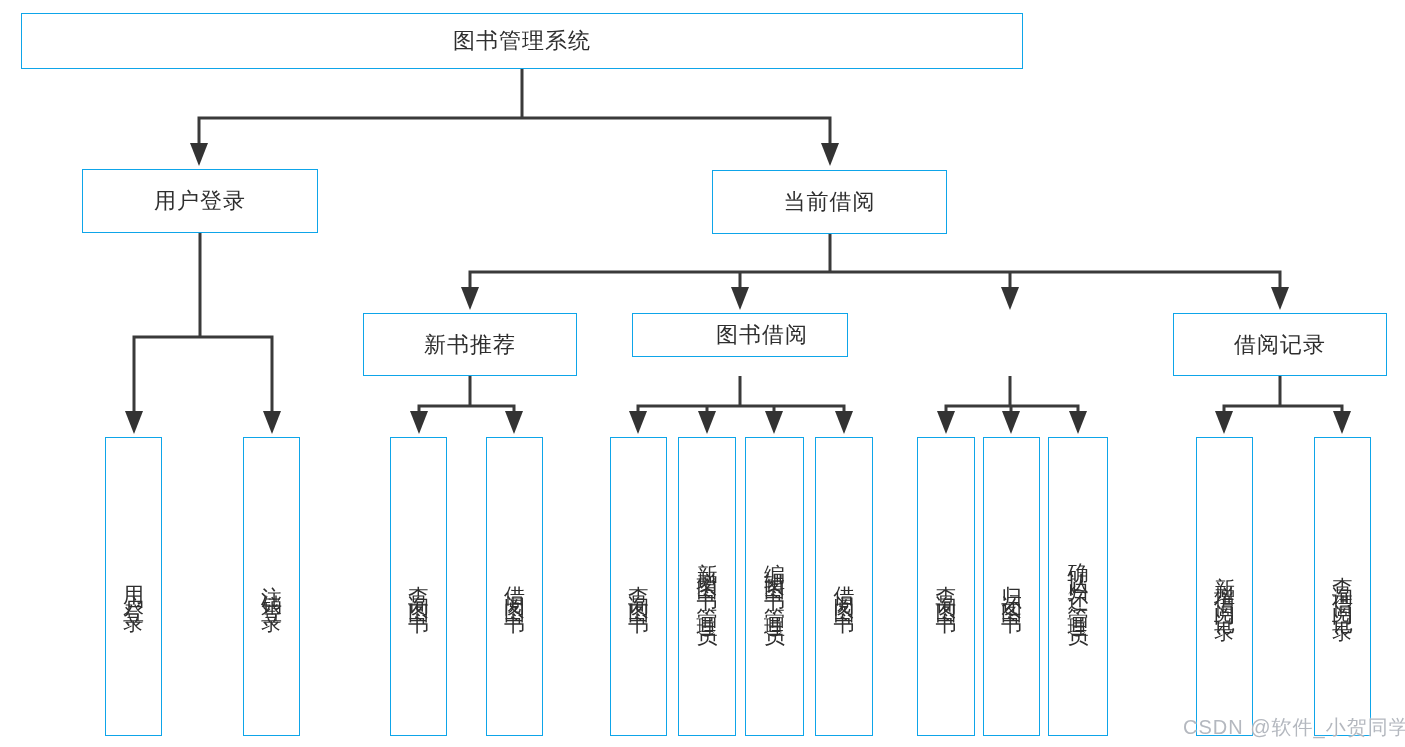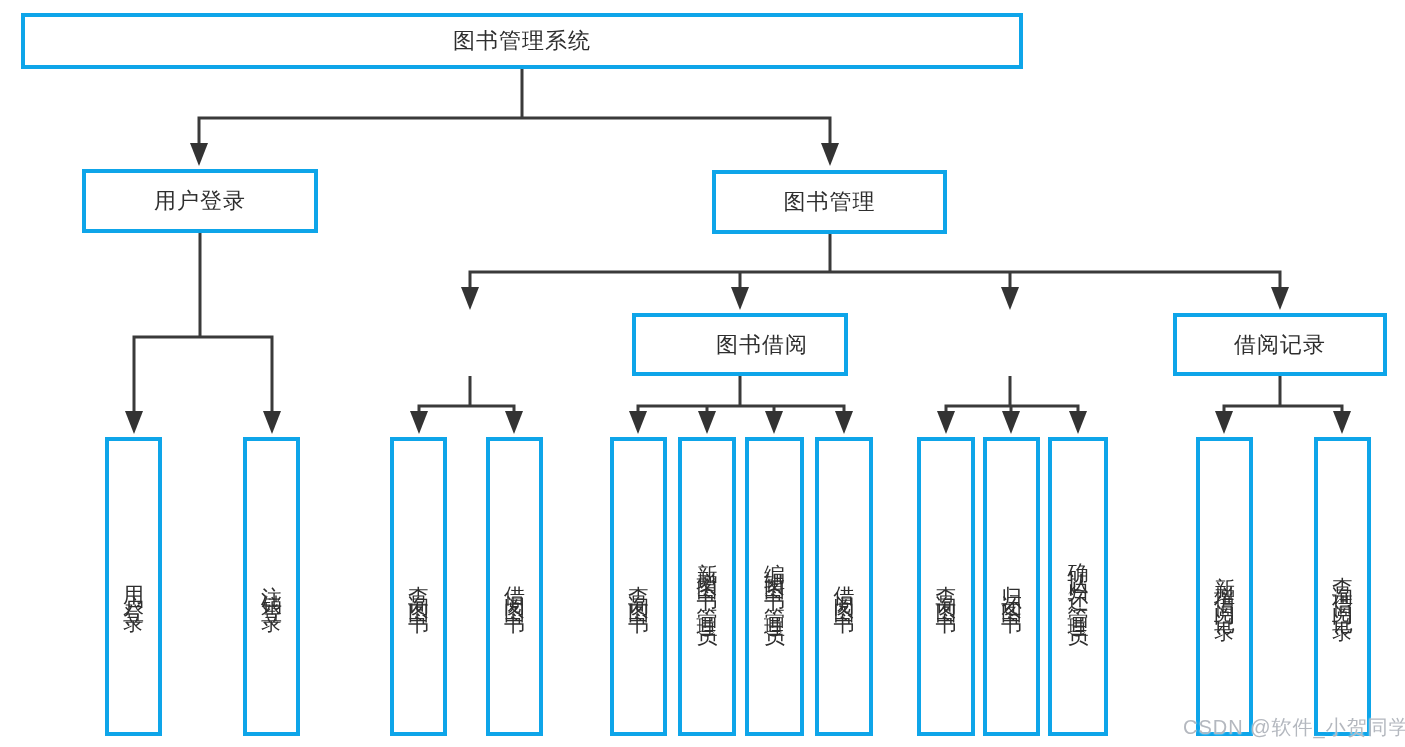--- a/index.html
+++ b/index.html
@@ -17,21 +17,21 @@
   }
   #connector-svg {
     position: absolute;
     left: 0; top: 0;
     width: 1405px;
     height: 747px;
   }
   .node {
     position: absolute;
     box-sizing: border-box;
-    border: 4px solid #0ea5e9;
+    border: 1px solid #0ea5e9;
     background: #ffffff;
     color: #2e2e2e;
     display: flex;
     align-items: center;
     justify-content: center;
     font-size: 22px;
     letter-spacing: 1px;
     white-space: nowrap;
   }
   .node.leaf {
@@ -40,21 +40,21 @@
     font-size: 21px;
     letter-spacing: 9px;
   }
   
   .n-root  { left: 21px;   top: 13px;  width: 1002px; height: 56px; }
   
   .n-l1a   { left: 82px;   top: 169px; width: 236px;  height: 64px; }
   .n-l1b   { left: 712px;  top: 170px; width: 235px;  height: 64px; }
   
   .n-l2a   { left: 363px;  top: 313px; width: 214px;  height: 63px; }
-  .n-l2b   { left: 632px;  top: 313px; width: 216px;  height: 63px; padding-left: 44px; }
+  .n-l2b   { left: 632px;  top: 313px; width: 216px;  height: 44px; padding-left: 44px; }
   .n-l2c   { left: 903px;  top: 313px; width: 214px;  height: 63px; }
   .n-l2d   { left: 1173px; top: 313px; width: 214px;  height: 63px; }
   
   .leaf    { top: 437px; height: 299px; }
   .n-f01 { left: 105px;  width: 57px; }
   .n-f02 { left: 243px;  width: 57px; }
   .n-f03 { left: 390px;  width: 57px; }
   .n-f04 { left: 486px;  width: 57px; }
   .n-f05 { left: 610px;  width: 57px; }
   .n-f06 { left: 678px;  width: 58px; }
@@ -123,22 +123,23 @@
     <polygon class="arrow" points="937,411 955,411 946,434"></polygon>
     <polygon class="arrow" points="1002,411 1020,411 1011,434"></polygon>
     <polygon class="arrow" points="1069,411 1087,411 1078,434"></polygon>
     <polygon class="arrow" points="1215,411 1233,411 1224,434"></polygon>
     <polygon class="arrow" points="1333,411 1351,411 1342,434"></polygon>
   </svg>
 
   <div class="node n-root">图书管理系统</div>
 
   <div class="node n-l1a">用户登录</div>
-  <div class="node n-l1b">图书管理</div>
+  <div class="node n-l1b">当前借阅</div>
 
+  <div class="node n-l2a">新书推荐</div>
   <div class="node n-l2b">图书借阅</div>
   <div class="node n-l2d">借阅记录</div>
 
   <div class="node leaf n-f01">用户登录</div>
   <div class="node leaf n-f02">注销登录</div>
   <div class="node leaf n-f03">查询图书</div>
   <div class="node leaf n-f04">借阅图书</div>
   <div class="node leaf n-f05">查询图书</div>
   <div class="node leaf n-f06">新增图书（管理员）</div>
   <div class="node leaf n-f07">编辑图书（管理员）</div>

